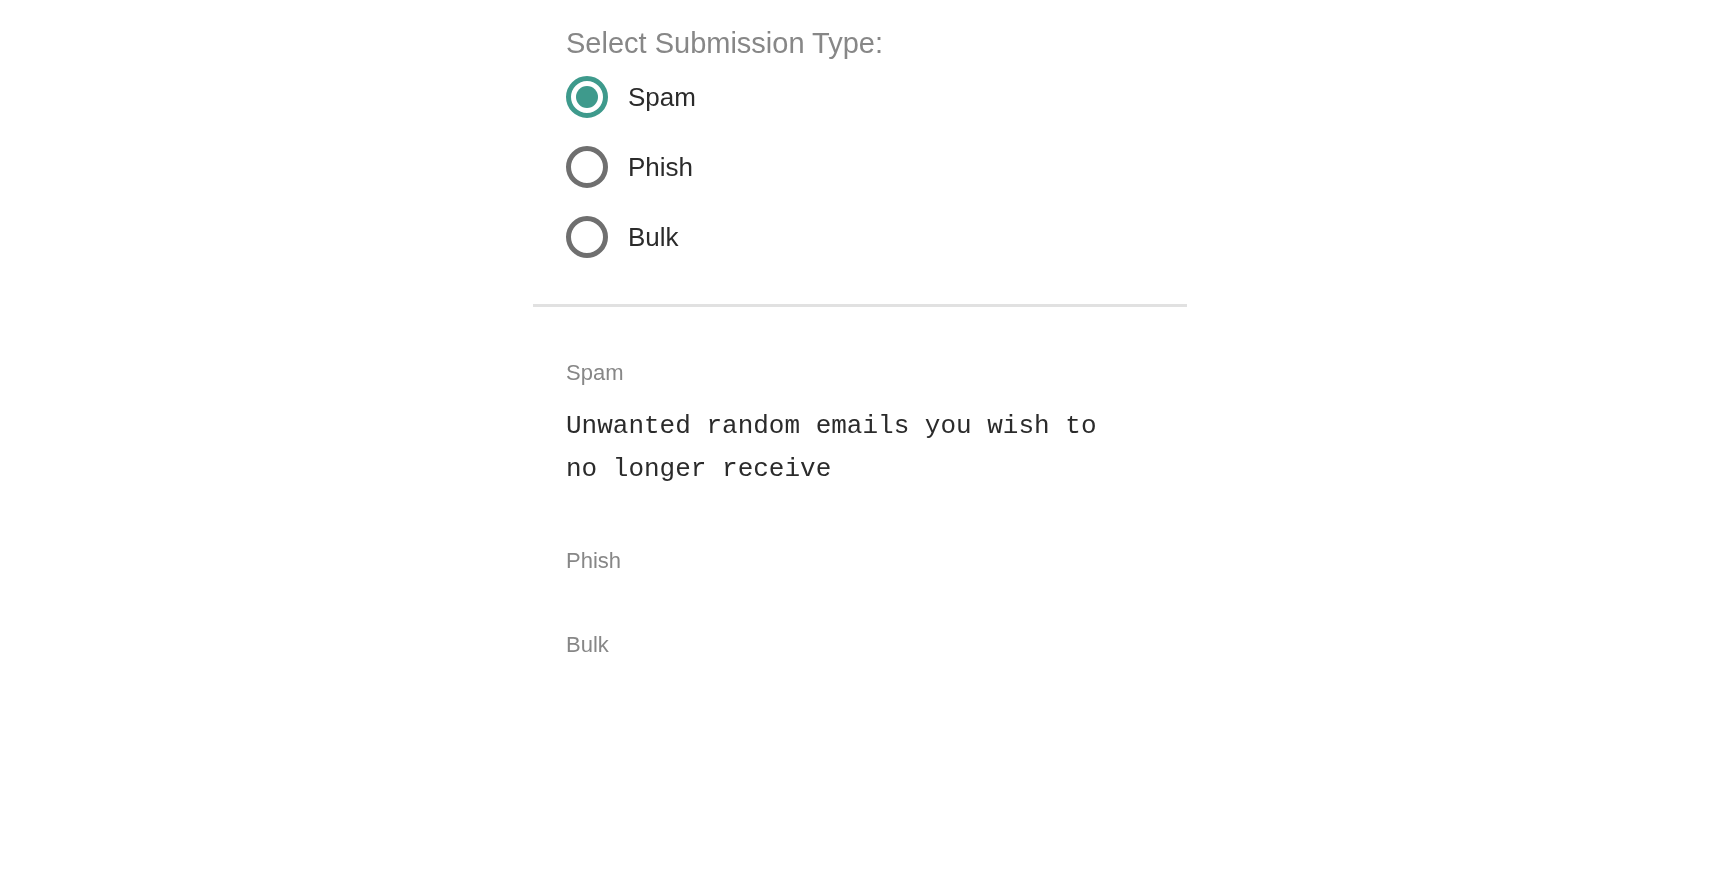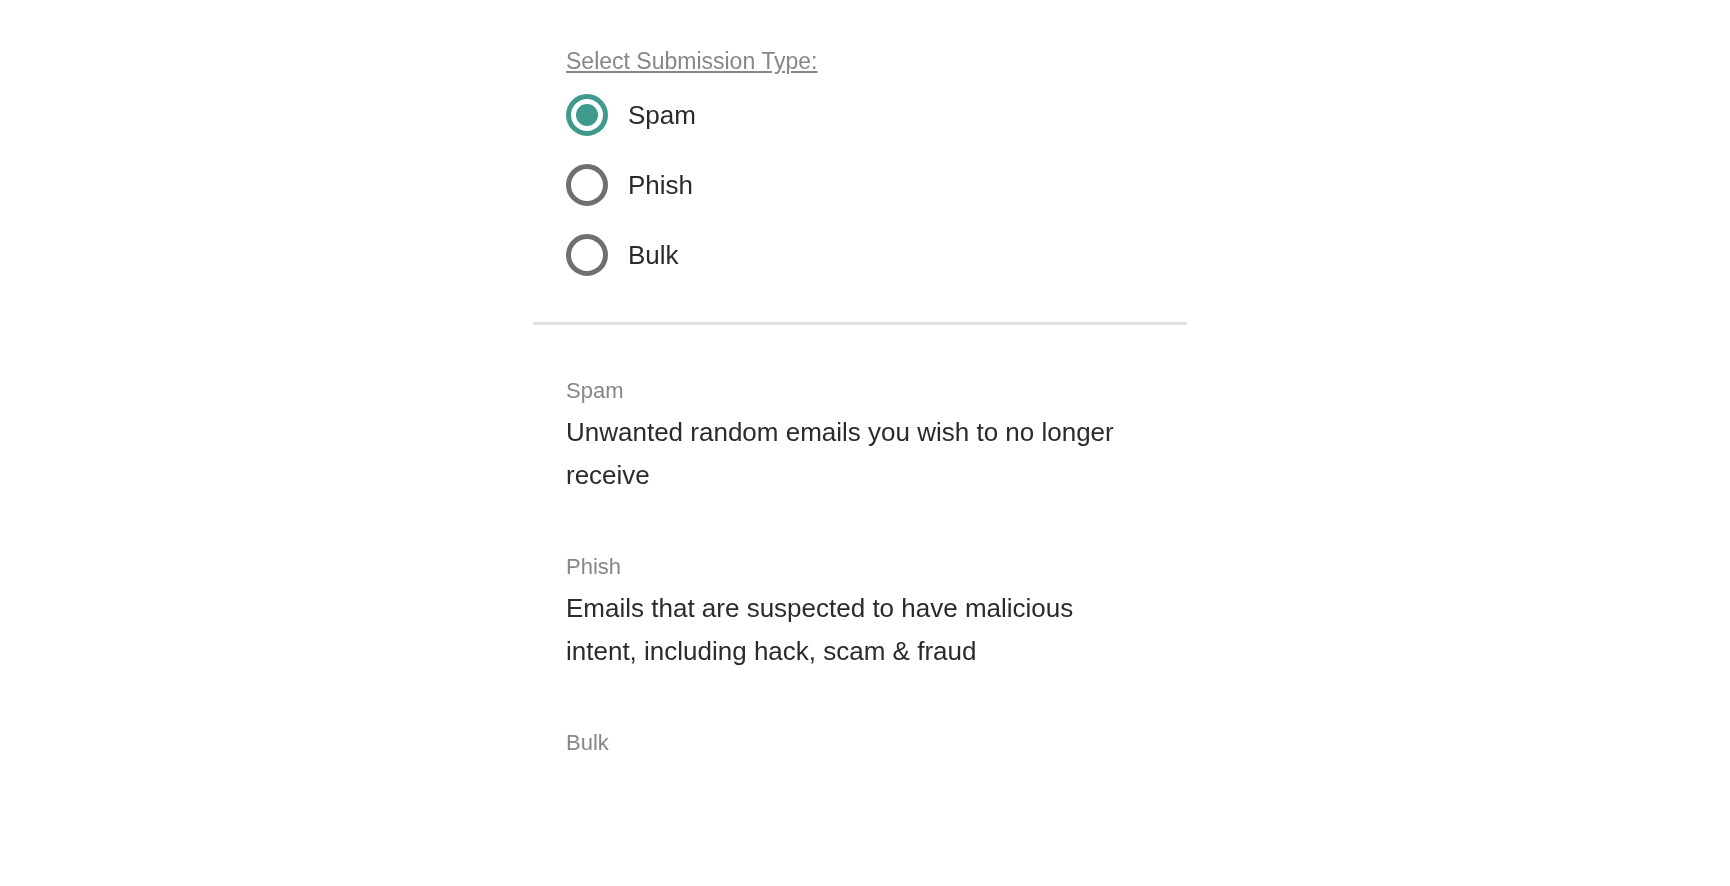--- a/index.html
+++ b/index.html
@@ -13,25 +13,24 @@
   html,body{width:1730px;height:886px;background:#ffffff;overflow:hidden;
     font-family:"Liberation Sans","DejaVu Sans",sans-serif;}
   .panel{
     position:absolute;
     left:533px;
     top:0;
     width:654px;
   }
   .pad{padding-left:33px;}
   .form-label{
-    margin-top:48px;
-    font-size:23px;
+    margin-top:30px;
+    font-size:29px;
     line-height:26px;
     color:var(--muted);
-    text-decoration:underline;
   }
   .radio-group{margin-top:20px;}
   .radio-row{
     display:flex;
     align-items:center;
     height:42px;
     cursor:pointer;
   }
   .radio-row + .radio-row{margin-top:28px;}
   .radio-circle{
@@ -67,25 +66,26 @@
   }
   .descriptions{margin-top:52px;}
   .desc-section + .desc-section{margin-top:56px;}
   .desc-title{
     font-size:22px;
     line-height:28px;
     font-weight:normal;
     color:var(--muted);
   }
   .desc-body{
-    margin-top:6px;
+    margin-top:18px;
     width:548px;
     font-size:26px;
     line-height:43px;
     color:var(--text);
+    font-family:Liberation Mono, monospace;
   }
 </style>
 </head>
 <body>
 
 <div class="panel">
 
   <div class="pad">
     <div class="form-label">Select Submission Type:</div>
 
@@ -119,21 +119,20 @@
 
   <div class="pad descriptions">
 
     <div class="desc-section">
       <h3 class="desc-title">Spam</h3>
       <div class="desc-body">Unwanted random emails you wish to no longer receive</div>
     </div>
 
     <div class="desc-section">
       <h3 class="desc-title">Phish</h3>
-      <div class="desc-body">Emails that are suspected to have malicious intent, including hack, scam &amp; fraud</div>
     </div>
 
     <div class="desc-section">
       <h3 class="desc-title">Bulk</h3>
     </div>
 
   </div>
 </div>
 
 </body></html>

